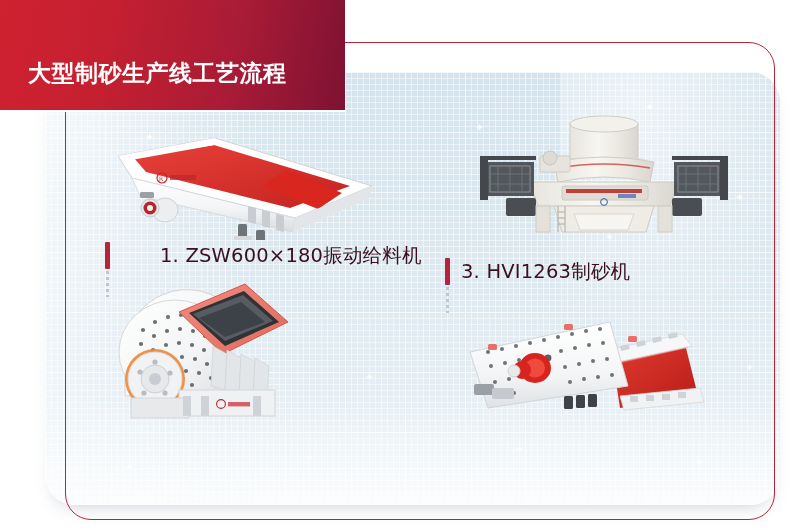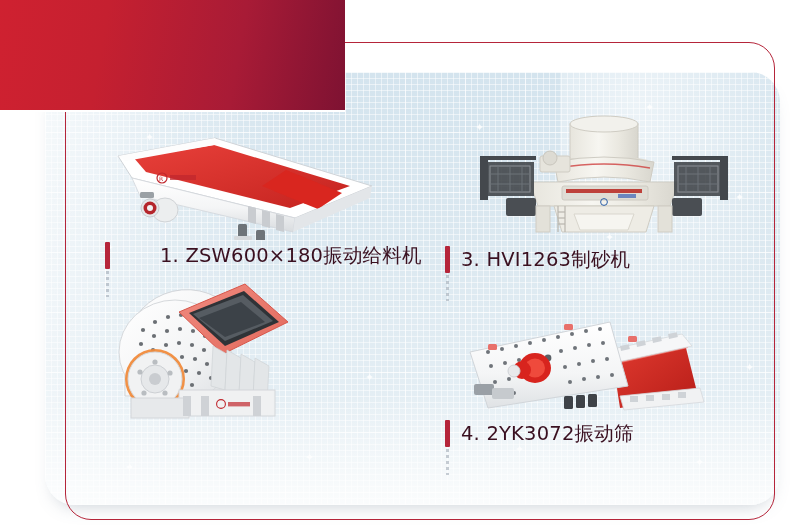--- a/index.html
+++ b/index.html
@@ -127,20 +127,21 @@
     <span class="spark" style="left:80px;top:390px;">✦</span>
     <span class="spark" style="left:260px;top:380px;">✦</span>
     <span class="spark" style="left:470px;top:372px;">✦</span>
     <span class="spark" style="left:650px;top:385px;">✦</span>
   </div>
 
   <div class="frame"></div>
   <div class="frame-mask"></div>
 
   <div class="banner">
+    <div class="title-sub">大型制砂生产线工艺流程</div>
   </div>
 
   <div class="item" style="left:95px;top:120px;width:310px;height:150px;">
     <div class="art" style="left:15px;top:0;">
       <svg width="285" height="120" viewBox="0 0 285 120">
         <defs>
           <linearGradient id="f-body" x1="0" y1="0" x2="0" y2="1">
             <stop offset="0" stop-color="#ffffff"></stop>
               <stop offset=".55" stop-color="#f4f5f6"></stop>
               <stop offset="1" stop-color="#d9dcdf"></stop>
@@ -357,21 +358,21 @@
           <line x1="88" y1="96" x2="88" y2="122"></line>
             <line x1="95" y1="96" x2="95" y2="122"></line>
           <line x1="88" y1="102" x2="95" y2="102"></line>
             <line x1="88" y1="108" x2="95" y2="108"></line>
           <line x1="88" y1="114" x2="95" y2="114"></line>
         </g>
 
         <circle cx="134" cy="92" r="3.4" fill="none" stroke="#2b5fa8" stroke-width="1"></circle>
       </svg>
     </div>
-    <div class="label-row" style="left:0;top:136px;align-items:flex-end;">
+    <div class="label-row" style="left:0;top:148px;align-items:flex-end;">
       <div class="label-bar"></div>
       <div class="label-dots"></div>
       <div class="label-text">3. HVI1263制砂机</div>
     </div>
   </div>
 
   <div class="item" style="left:445px;top:300px;width:320px;height:150px;">
     <div class="art" style="left:15px;top:0;">
       <svg width="290" height="125" viewBox="0 0 290 125">
         <defs>
@@ -454,20 +455,15 @@
 
         <polygon points="160,96 240,88 244,102 164,110" fill="#f1f2f3" stroke="#d5d8dc" stroke-width=".8"></polygon>
         <g fill="#cfd3d7">
           <rect x="170" y="96" width="8" height="6"></rect>
             <rect x="186" y="95" width="8" height="6"></rect>
           <rect x="202" y="94" width="8" height="6"></rect>
             <rect x="218" y="92" width="8" height="6"></rect>
         </g>
       </svg>
     </div>
-    <div class="label-row" style="left:0;top:120px;">
-      <div class="label-bar"></div>
-      <div class="label-dots"></div>
-      <div class="label-text">4. 2YK3072振动筛</div>
-    </div>
   </div>
 
 </div>
 
 </body></html>

